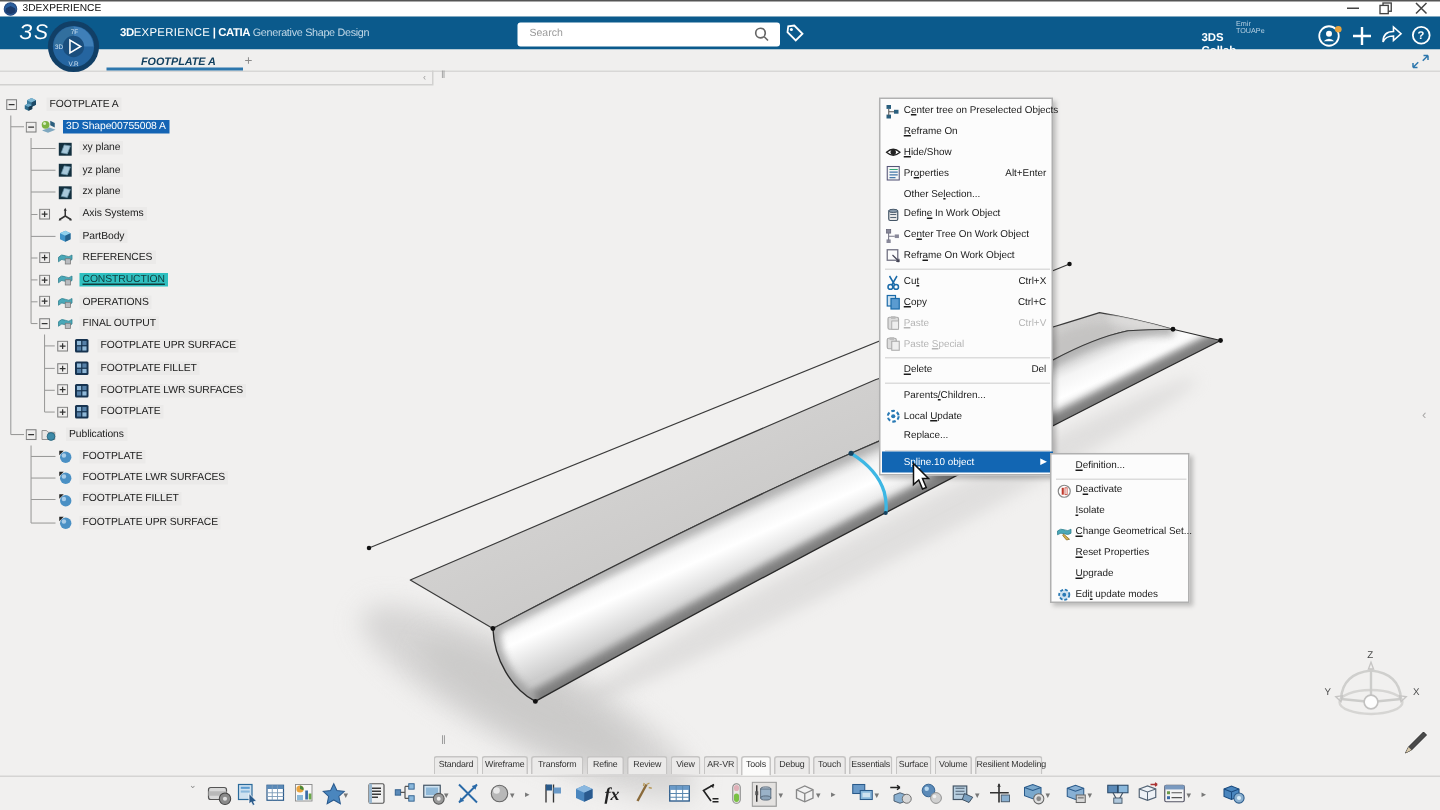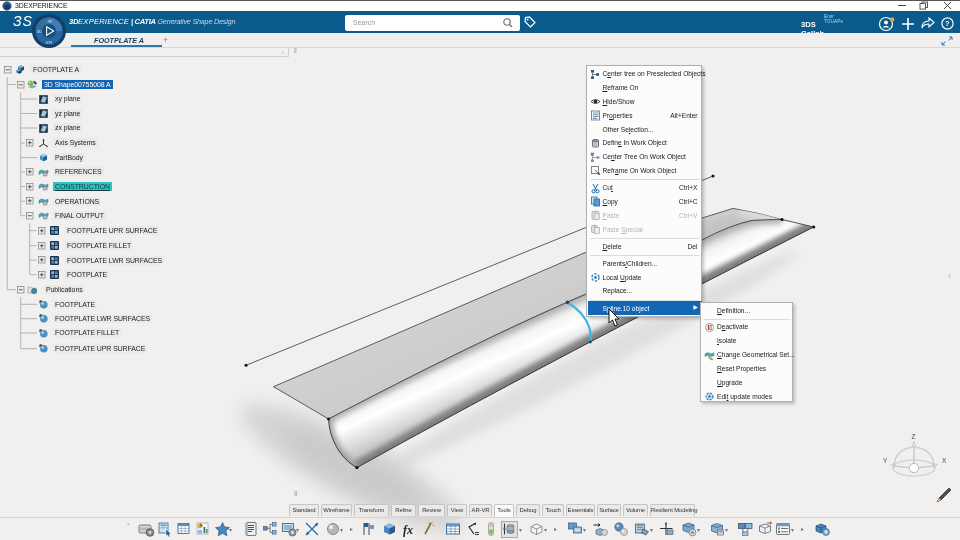--- a/index.html
+++ b/index.html
@@ -40,21 +40,21 @@
       <circle cx="19" cy="19" r="18" fill="#113f66"></circle>
       <circle cx="19" cy="19" r="14.5" fill="#2565a0"></circle>
       <path d="M19 5 A14 14 0 0 1 33 19 L19 19 Z" fill="#3f7fb8"></path>
       <path d="M5 19 A14 14 0 0 1 19 5 L19 19 Z" fill="#326f9e"></path>
       <circle cx="19" cy="19" r="7.5" fill="#1a4e7d"></circle>
       <path d="M16.5 14.5 L24 19 L16.5 23.5 Z" fill="none" stroke="#fff" stroke-width="1.1"></path>
       <text x="17" y="10.5" font-size="4.5" fill="#cfe2f0">7F</text>
       <text x="6" y="21" font-size="4.5" fill="#cfe2f0">3D</text>
       <text x="15.5" y="33" font-size="4.5" fill="#cfe2f0">V.R</text>
     </svg>
-    <div class="abs" style="left:69px;top:16.8px;font-size:7.6px;letter-spacing:-0.3px;color:#fff;font-style:italic;"><b>3D</b><span style="letter-spacing:0.2px">EXPERIENCE</span> <b>| CATIA</b> <span style="color:#c3d9e8;font-size:7.2px;letter-spacing:-0.2px"> Generative Shape Design</span></div>
+    <div class="abs" style="left:80px;top:16.8px;font-size:7.6px;letter-spacing:-0.3px;color:#fff;"><b>3D</b><span style="letter-spacing:0.2px">EXPERIENCE</span> <b>| CATIA</b> <span style="color:#c3d9e8;font-size:7.2px;letter-spacing:-0.2px"> Generative Shape Design</span></div>
     <div class="abs" style="left:345px;top:14.5px;width:175px;height:16px;background:#fff;border-radius:2px;"></div>
     <div class="abs" style="left:353px;top:19px;font-size:7px;color:#9a9a9a;">Search</div>
     <svg class="abs" style="left:502px;top:17px" width="12" height="12">
       <circle cx="5" cy="5" r="3.2" fill="none" stroke="#666" stroke-width="1.1"></circle>
       <line x1="7.5" y1="7.5" x2="10" y2="10" stroke="#666" stroke-width="1.1"></line>
     </svg>
     <svg class="abs" style="left:522px;top:15px" width="16" height="16">
       <path d="M7.5 2 L13 7.5 L8.5 12 L3 6.5 L3.5 2.5 Z" fill="none" stroke="#fff" stroke-width="1.2"></path>
       <circle cx="5.6" cy="4.6" r="1" fill="#fff"></circle>
     </svg>

